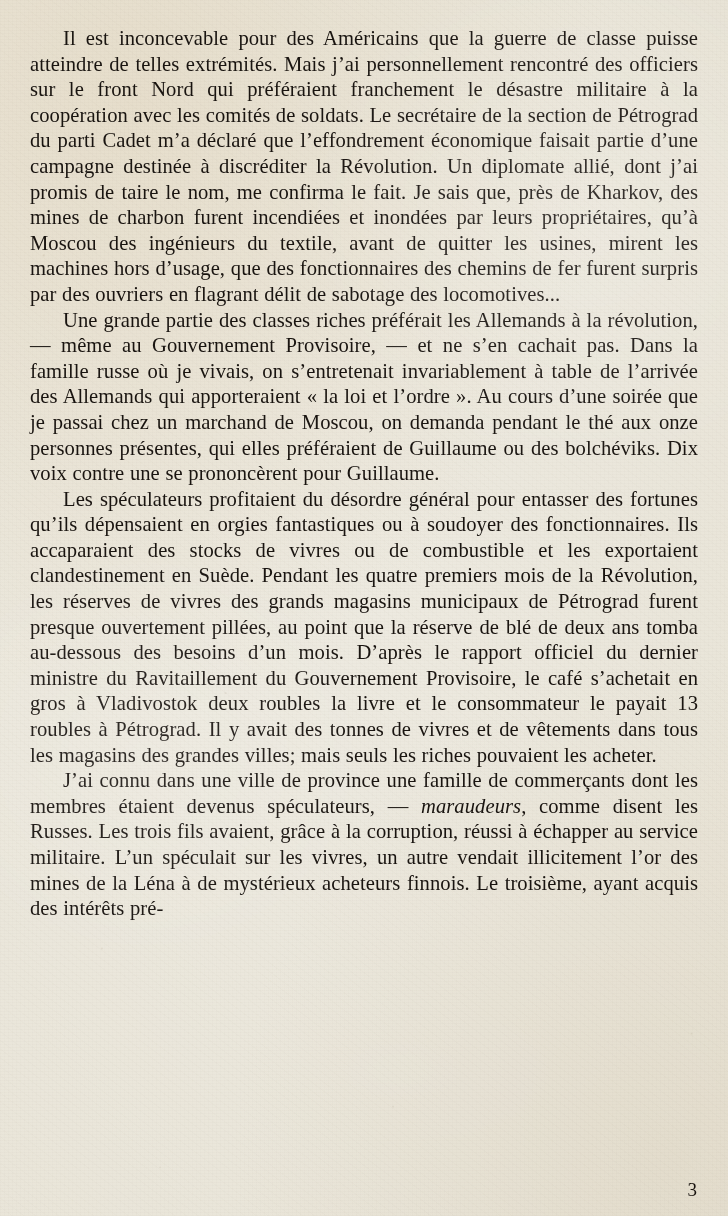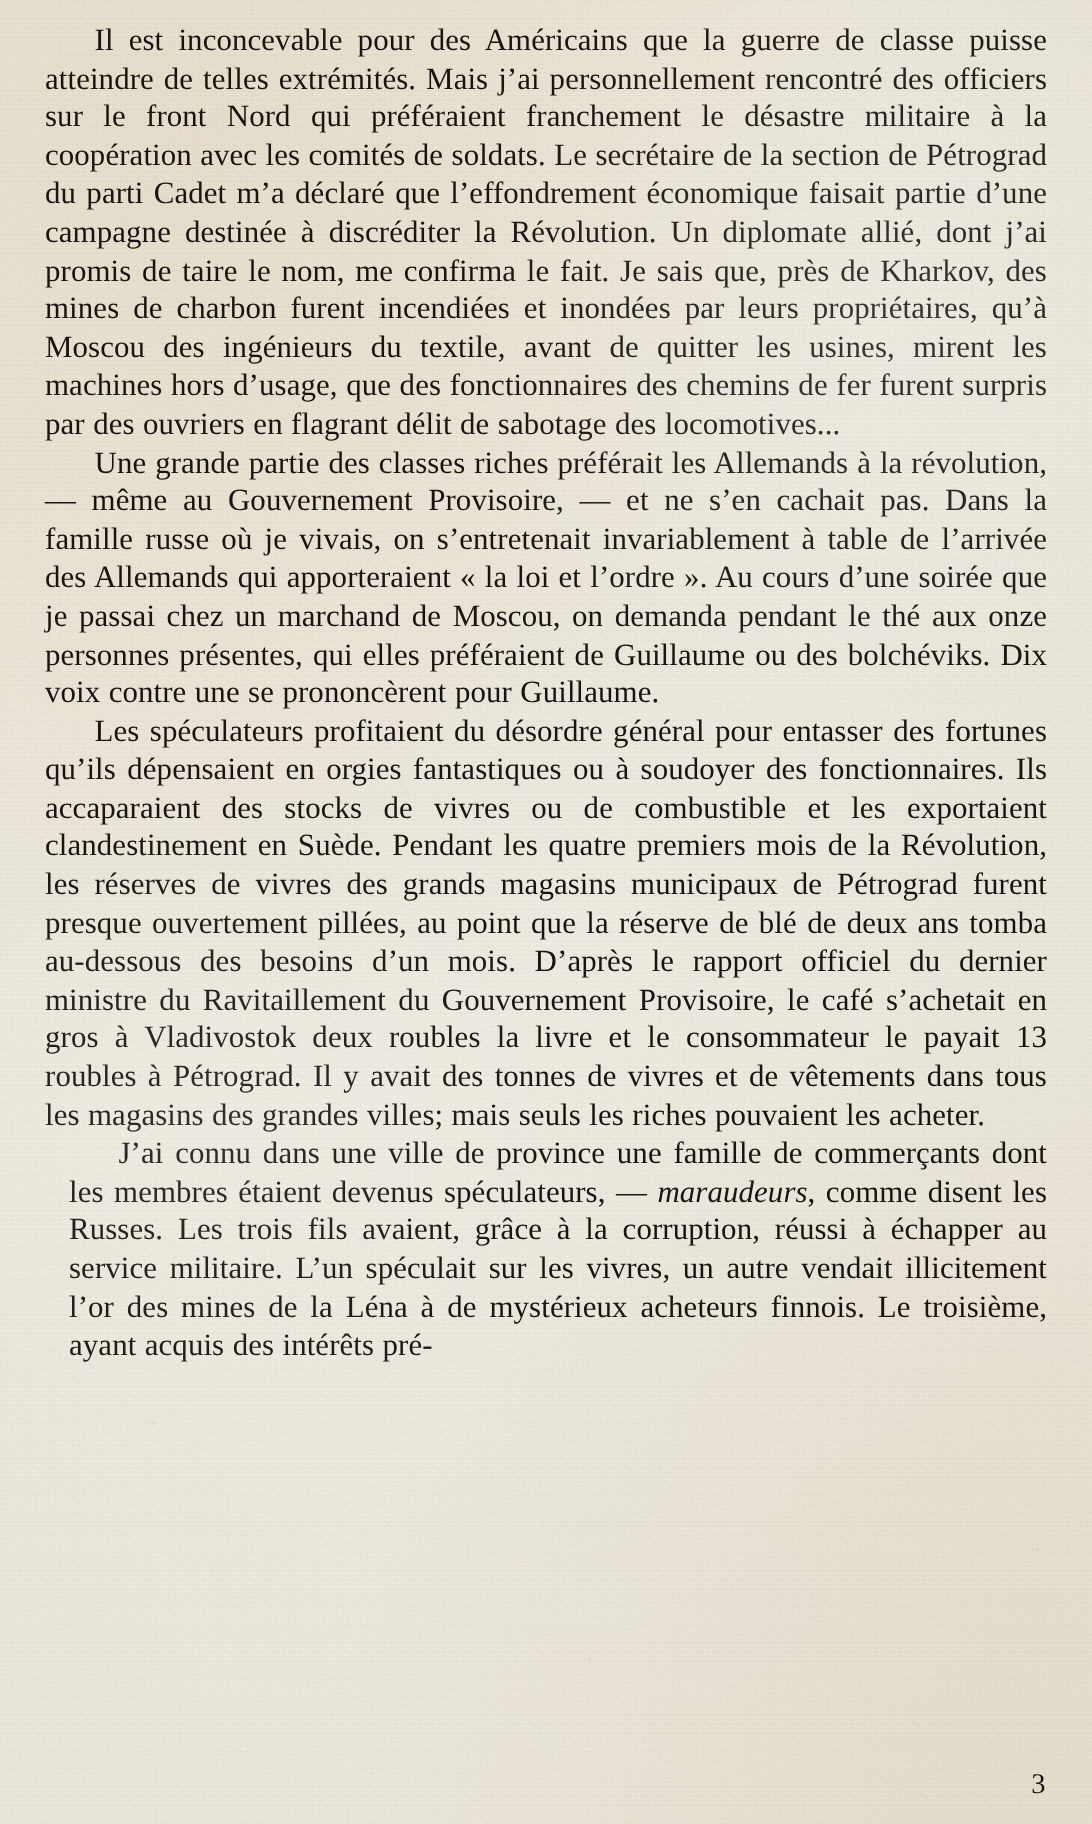--- a/index.html
+++ b/index.html
@@ -54,41 +54,40 @@
       radial-gradient(circle at 43% 33%, rgba(138,118,86,0.35) 0px, rgba(138,118,86,0) 1.3px),
       radial-gradient(circle at 95% 85%, rgba(138,118,86,0.4) 0px, rgba(138,118,86,0) 1.5px),
       radial-gradient(circle at 22% 96%, rgba(138,118,86,0.35) 0px, rgba(138,118,86,0) 1.2px);
     background-repeat: no-repeat;
   }
 
   
   #textblock {
     position: absolute;
     left: 30px;
-    top: 15px;
+    top: 26px;
     width: 668px;
     text-align: justify;
     text-justify: inter-word;
     color: #191410;
     font-size: 20.6px;
     line-height: 25.6px;
     letter-spacing: 0.06px;
     word-spacing: 0.4px;
     -webkit-font-smoothing: antialiased;
   }
 
   #textblock p {
     margin: 0;
     text-indent: 33px;
     text-align: justify;
   }
   #textblock p:last-of-type {
     
     text-align: justify;
-    margin-left: 16px;
   }
 
   .ital {
     font-style: italic;
   }
 
   
   #inkwash {
     position: absolute;
     inset: 0;

